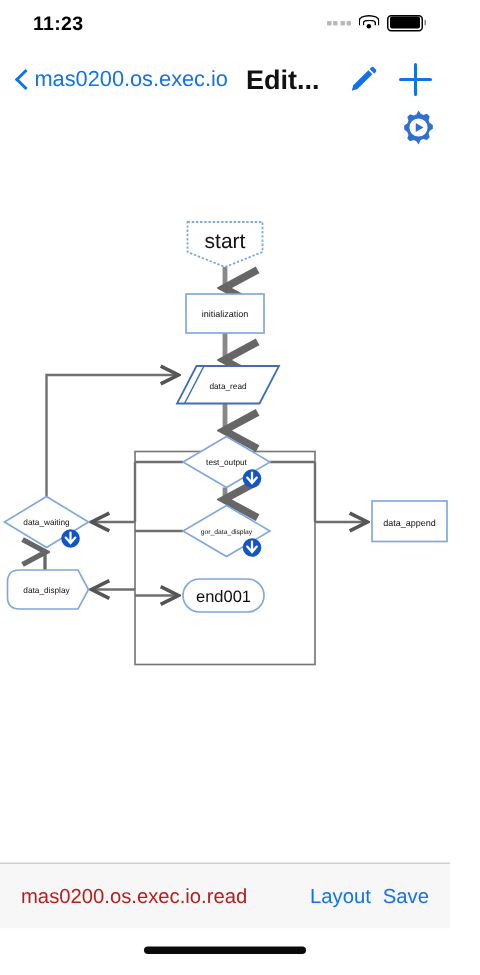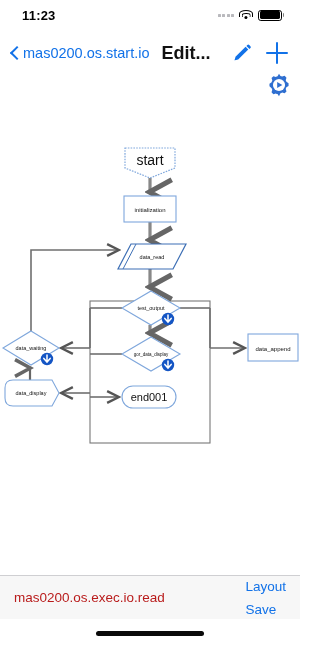--- a/index.html
+++ b/index.html
@@ -71,21 +71,21 @@
 
   
 
   
   .toolbar {
     position:absolute; left:0; top:575px; width:300px; height:44px;
     background:#f7f7f7; border-top:1px solid #cfcfd2;
     display:flex; align-items:center; padding:0 14px;
   }
   .tb-path { font-size:13.5px; color:#b91c1c; }
-  .tb-actions { margin-left:auto; display:flex; gap:8px;flex-direction:column; }
+  .tb-actions { margin-left:auto; display:flex; gap:8px; }
   .tb-btn { font-size:13.5px; color:#1272e8; cursor:pointer; }
 
   .home-area { position:absolute; left:0; top:619px; width:300px; height:31px; background:#fff; }
   .home-ind {
     position:absolute; left:50%; transform:translateX(-50%); top:12px;
     width:108px; height:4.5px; background:#0a0a0a; border-radius:3px; cursor:pointer;
   }
 </style>
 </head>
 <body>
@@ -110,21 +110,21 @@
         <div class="shell"></div>
           <div class="fill"></div>
           <div class="tip"></div>
       </div>
     </div>
   </div>
 
   <div class="navbar">
     <div class="nav-back">
       <span class="chev-left"></span>
-      <span class="nav-back-label">mas0200.os.start.io</span>
+      <span class="nav-back-label">mas0200.os.exec.io</span>
     </div>
     <div class="nav-title">Edit...</div>
     <div class="nav-actions">
       <span class="ic-pencil">
         <svg viewBox="0 0 24 24" width="20" height="20">
           <path d="M3.2 20.8 L4.2 16.6 L16.3 4.5 L19.5 7.7 L7.4 19.8 Z" fill="#1272e8"></path>
           <path d="M17.3 3.5 L18.4 2.4 a1.6 1.6 0 0 1 2.3 0 l1.4 1.4 a1.6 1.6 0 0 1 0 2.3 l-1.1 1.1 Z" fill="#1272e8"></path>
           <path d="M3.2 20.8 L4.0 18.3 L5.7 20.0 Z" fill="#1272e8"></path>
         </svg>
       </span>

